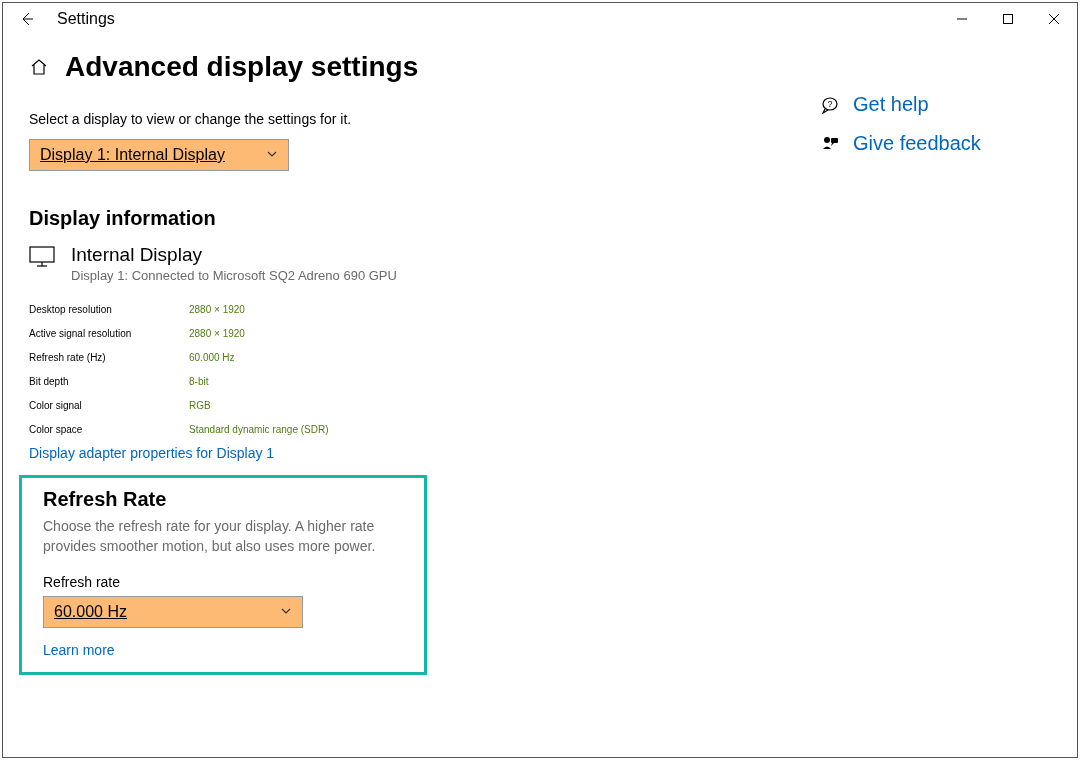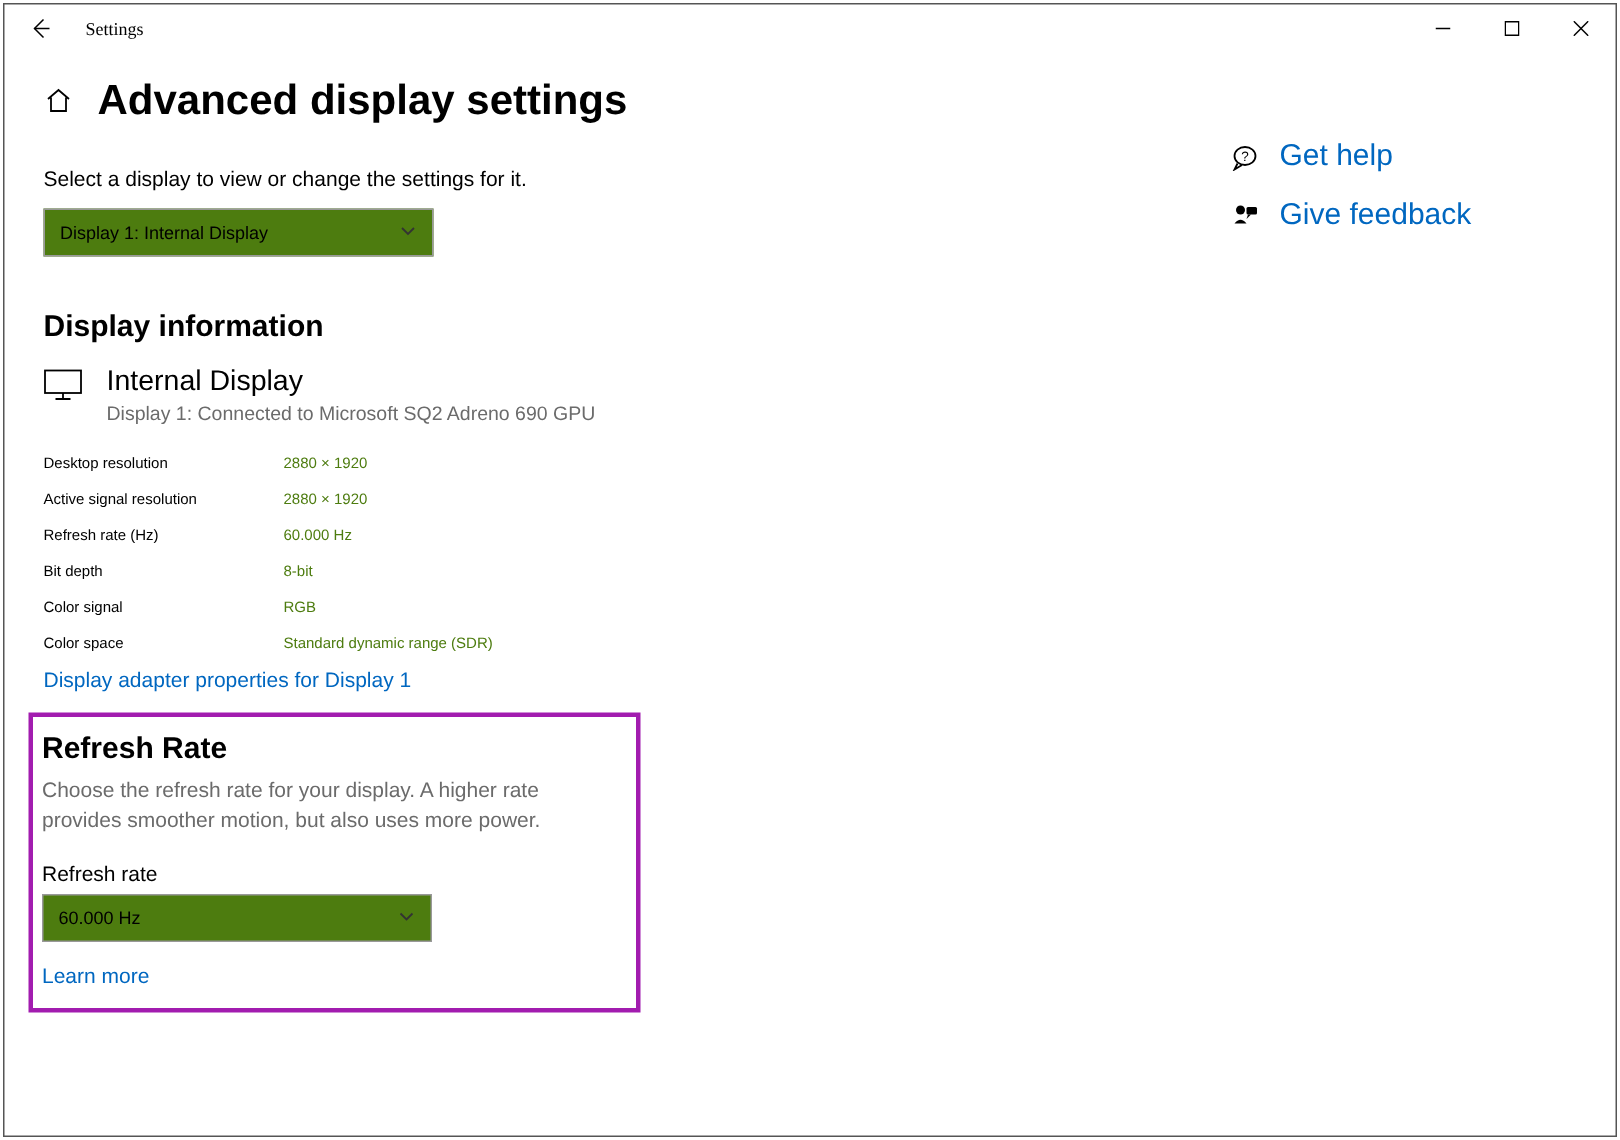--- a/index.html
+++ b/index.html
@@ -33,23 +33,22 @@
   }
   .back-btn {
     width: 24px;
     height: 24px;
     display: flex;
     align-items: center;
     justify-content: center;
     cursor: pointer;
   }
   .titlebar-title {
-    font-size: 12px;
+    font-size: 16px;
     color: #000;
-    font-family: Liberation Serif, serif;
   }
   .win-controls {
     display: flex;
   }
   .win-btn {
     width: 46px;
     height: 32px;
     display: flex;
     align-items: center;
     justify-content: center;
@@ -89,22 +88,23 @@
   }
   .dropdown {
     width: 260px;
     height: 32px;
     border: 1px solid #999;
     display: flex;
     align-items: center;
     justify-content: space-between;
     padding: 0 10px;
     cursor: pointer;
-    font-size: 12px;
-    background: #4d7c0f;
+    font-size: 16px;
+    background: #fdba74;
+    text-decoration: underline;
   }
   .chev {
     font-size: 12px;
     color: #333;
   }
   .gap { height: 36px; }
   .display-block {
     display: flex;
     gap: 14px;
     margin: 14px 0 14px 0;
@@ -112,22 +112,22 @@
   }
   .monitor-icon { width: 28px; padding-top:2px; }
   .display-name { font-size: 19px; margin:0 0 2px 0; }
   .display-desc { font-size: 13px; color: #6b6b6b; margin:0; }
   .info-table { margin-top: 10px; }
   .info-row { display: flex; height: 24px; align-items:center; font-size:10px; }
   .info-label { width: 160px; }
   .info-value { color: #4d7c0f; }
   .link { color: #0067c0; cursor: pointer; font-size:14px; }
   .refresh-box {
-    border: 3px solid #a21caf;
-    padding: 10px 10px 14px 6px;
+    border: 3px solid #14b8a6;
+    padding: 10px 10px 14px 21px;
     margin-top: 14px;
     margin-left: -10px;
     width: 408px;
   }
   .refresh-desc {
     font-size: 14px;
     color: #6b6b6b;
     margin: 6px 0 18px 0;
     line-height: 1.4;
   }

